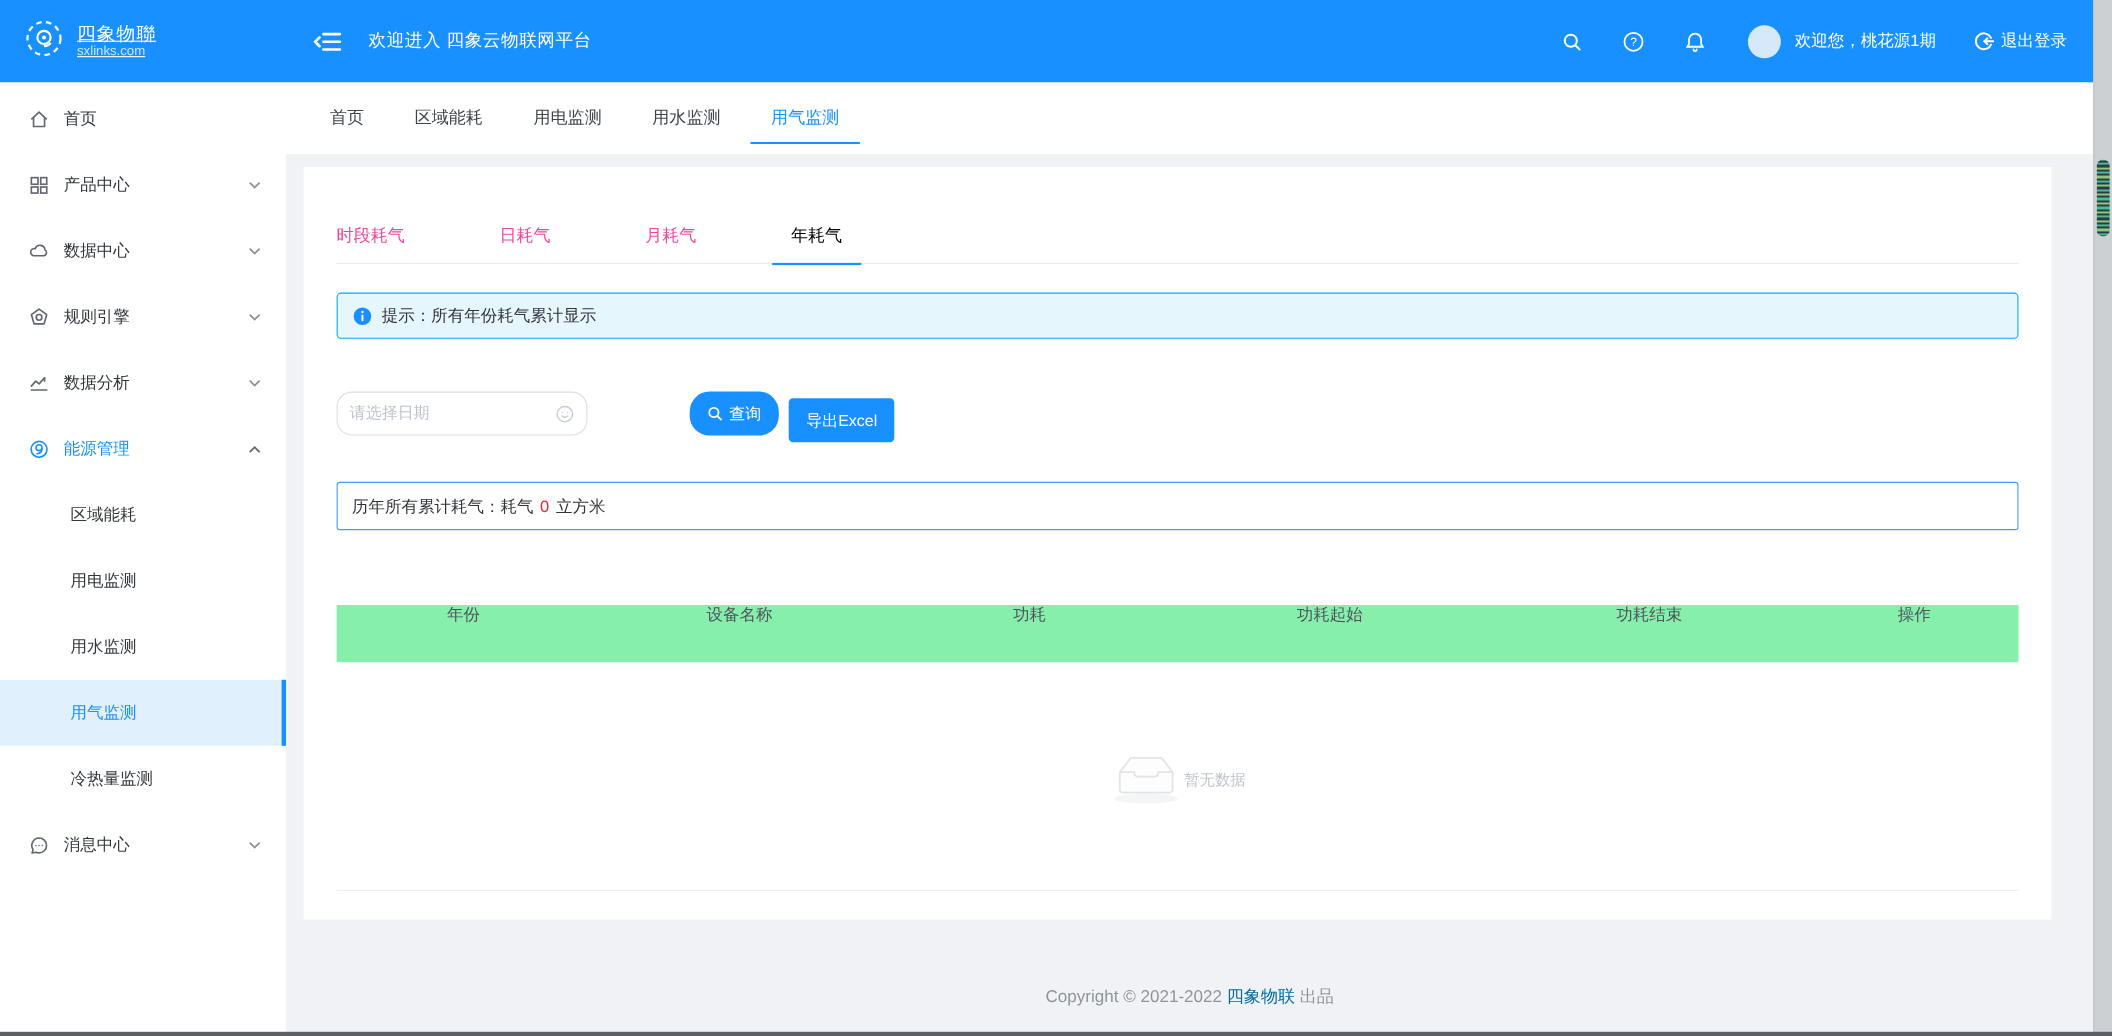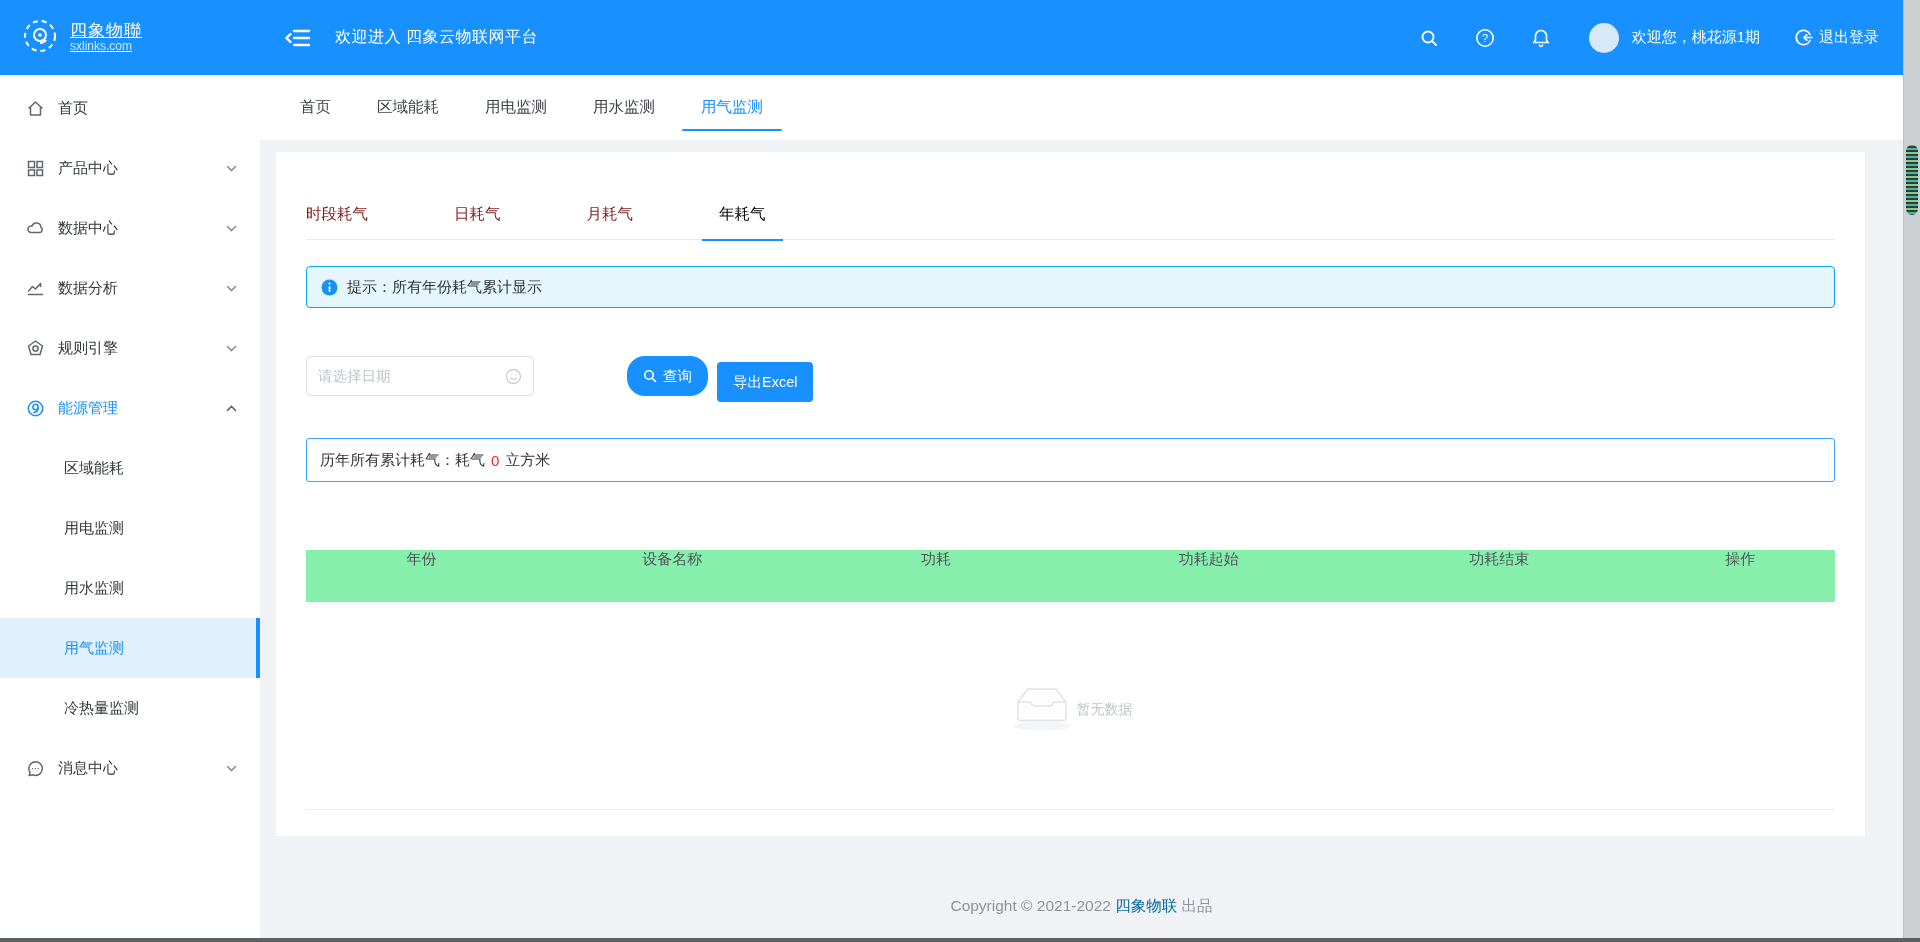--- a/index.html
+++ b/index.html
@@ -70,36 +70,36 @@
   }
 
   
   .card {
     position:absolute; left:276px; top:152px; width:1589px; height:684px; background:#fff;
   }
   .card-tabs { margin:0 30px; padding-top:38px; }
   .tabs-row { display:flex; height:50px; align-items:center; border-bottom:1px solid #e8eaed; }
   .ctab {
     position:relative; height:50px; display:flex; align-items:center;
-    margin-right:86px; font-size:15.5px; color:#7f1d1d; cursor:pointer; white-space:nowrap;
+    margin-right:86px; font-size:15.5px; color:#ec4899; cursor:pointer; white-space:nowrap;
   }
   .ctab.active { color:#000000;font-family:Liberation Mono, monospace; }
   .ctab.active::after {
     content:""; position:absolute; left:-17px; right:-17px; bottom:-1px; height:2px; background:#1890ff;
   }
 
   .alert {
     margin:26px 30px 0; height:42px; background:#e6f6fd; border:1px solid #0ea5e9;
     border-radius:4px; display:flex; align-items:center; padding-left:14px; font-size:15px; color:#2f3338;
   }
   .alert svg { margin-right:9px; flex:none; }
 
   .controls { margin:42px 30px 0; display:flex; align-items:center; }
   .date-wrap {
-    width:228px; height:40px; border:1px solid #dcdfe6; border-radius:4px;
+    width:228px; height:40px; border:1px solid #dcdfe6; border-radius:14px;
     display:flex; align-items:center; padding:0 11px; background:#fff;
   }
   .date-wrap input {
     border:none; outline:none; flex:1; font-size:14.5px; color:#606266; min-width:0;
     font-family:"Liberation Sans","DejaVu Sans",sans-serif; background:transparent;
   }
   .date-wrap input::placeholder { color:#bfc4cc; }
   .date-suffix { flex:none; display:flex; cursor:pointer; }
   .btn {
     height:40px; border:none; border-radius:4px; background:#1890ff; color:#fff;
@@ -256,42 +256,42 @@
       <span class="mi-label">数据中心</span>
       <span class="mi-arrow">
         <svg width="13" height="13" viewBox="0 0 13 13" fill="none" stroke="#8b9096" stroke-width="1.6" stroke-linecap="round">
             <path d="M2.5 4.5 L6.5 8.5 L10.5 4.5"></path>
           </svg>
       </span>
     </div>
 
     <div class="menu-item">
       <span class="mi-icon">
+        <svg width="19" height="19" viewBox="0 0 19 19" fill="none" stroke="#62676e" stroke-width="1.5" stroke-linejoin="round">
+          <path d="M9.5 2 L16.5 7 L14 15.5 H5 L2.5 7 Z"></path>
+            <circle cx="9.5" cy="9.5" r="2.6"></circle>
+        </svg>
+      </span>
+      <span class="mi-label">规则引擎</span>
+      <span class="mi-arrow">
+        <svg width="13" height="13" viewBox="0 0 13 13" fill="none" stroke="#8b9096" stroke-width="1.6" stroke-linecap="round">
+            <path d="M2.5 4.5 L6.5 8.5 L10.5 4.5"></path>
+          </svg>
+      </span>
+    </div>
+
+    <div class="menu-item">
+      <span class="mi-icon">
         <svg width="19" height="19" viewBox="0 0 19 19" fill="none" stroke="#62676e" stroke-width="1.5" stroke-linecap="round" stroke-linejoin="round">
           <path d="M2.5 15.5 H16.5"></path>
             <path d="M2.5 12 L6.5 7.5 L9.5 10 L14.5 4.5"></path>
             <path d="M14.5 4.5 v3"></path>
         </svg>
       </span>
       <span class="mi-label">数据分析</span>
-      <span class="mi-arrow">
-        <svg width="13" height="13" viewBox="0 0 13 13" fill="none" stroke="#8b9096" stroke-width="1.6" stroke-linecap="round">
-            <path d="M2.5 4.5 L6.5 8.5 L10.5 4.5"></path>
-          </svg>
-      </span>
-    </div>
-
-    <div class="menu-item">
-      <span class="mi-icon">
-        <svg width="19" height="19" viewBox="0 0 19 19" fill="none" stroke="#62676e" stroke-width="1.5" stroke-linejoin="round">
-          <path d="M9.5 2 L16.5 7 L14 15.5 H5 L2.5 7 Z"></path>
-            <circle cx="9.5" cy="9.5" r="2.6"></circle>
-        </svg>
-      </span>
-      <span class="mi-label">规则引擎</span>
       <span class="mi-arrow">
         <svg width="13" height="13" viewBox="0 0 13 13" fill="none" stroke="#8b9096" stroke-width="1.6" stroke-linecap="round">
             <path d="M2.5 4.5 L6.5 8.5 L10.5 4.5"></path>
           </svg>
       </span>
     </div>
 
     <div class="menu-item active-parent">
       <span class="mi-icon">
         <svg width="19" height="19" viewBox="0 0 19 19" fill="none" stroke="#1890ff" stroke-width="1.5" stroke-linecap="round">

